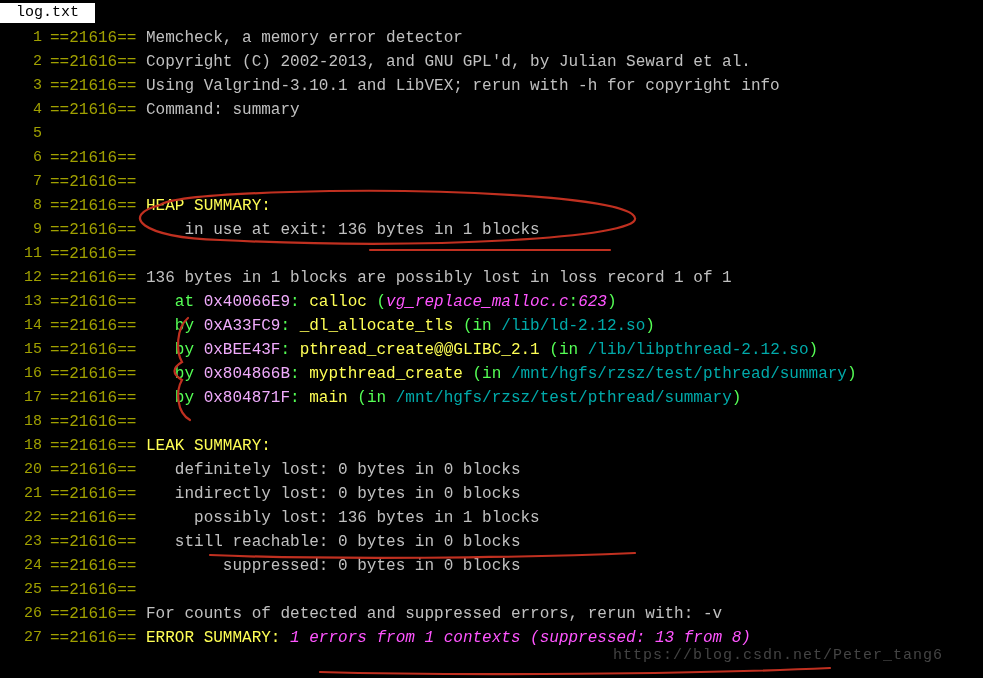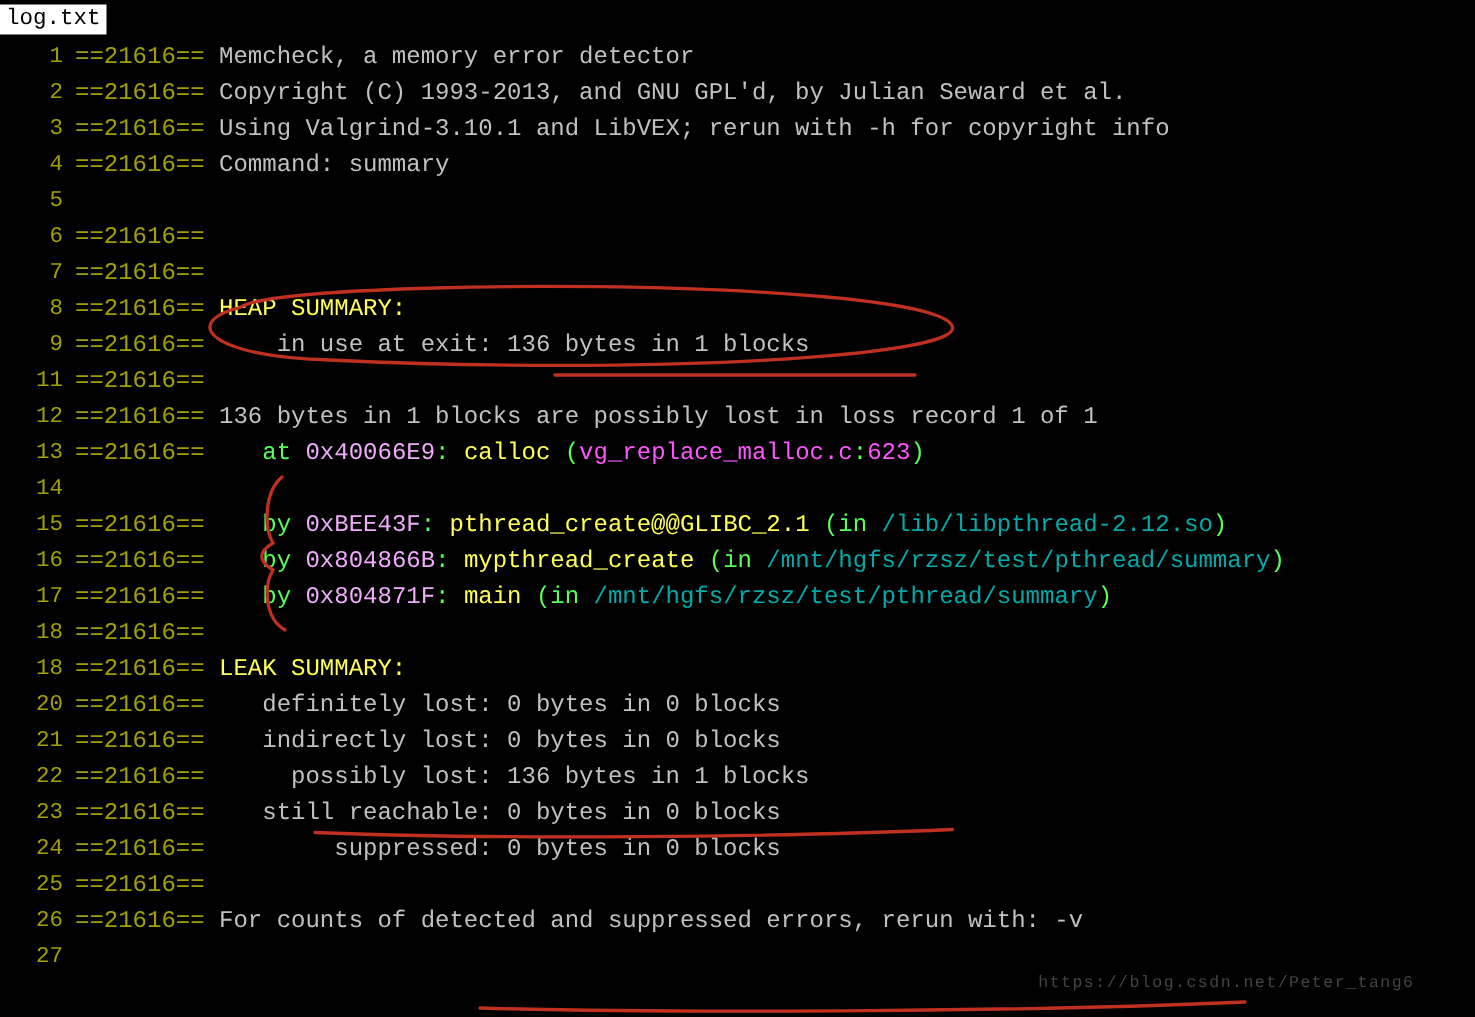--- a/index.html
+++ b/index.html
@@ -10,21 +10,21 @@
     line-height: 24px;
     width: 983px;
     height: 678px;
     overflow: hidden;
     position: relative;
   }
   .tab {
     background: #fff;
     color: #000;
     display: inline-block;
-    padding: 0 4px;
+    padding: 0 16px;
     font-size: 15px;
     height: 20px;
     line-height: 20px;
   }
   .code-area {
     padding-top: 2px;
   }
   .line {
     display: flex;
     white-space: pre;
@@ -34,30 +34,30 @@
     text-align: right;
     color: #a0a000;
     padding-right: 8px;
     flex-shrink: 0;
     font-size: 15px;
   }
   .silver { color: #c0c0c0; }
   .yellow { color: #ffff55; }
   .green  { color: #55ff55; }
   .olive  { color: #a0a000; }
-  .magenta{ color: #ff55ff; }
+  .magenta{ color: #ff55ff; font-style: italic; }
   .orange { color: #f0abfc; }
   .cyan   { color: #00aaaa; }
   .content { display: inline; }
   .watermark {
     position: absolute;
     bottom: 10px;
     right: 40px;
     color: #444;
-    font-size: 11px;
+    font-size: 15px;
     letter-spacing: 1px;
     pointer-events: none;
   }
   
   svg.overlay {
     position: absolute;
     top: 0; left: 0;
     width: 983px; height: 678px;
     pointer-events: none;
   }
@@ -72,45 +72,45 @@
 <body>
 
 
 
 <div class="tab">
   <span>log.txt</span>
 </div>
 
 <div class="code-area" id="code-area">
     <div class="line"><span class="gutter">1</span><span class="content"><span class="olive">==21616== </span><span class="silver">Memcheck, a memory error detector</span></span></div>
-    <div class="line"><span class="gutter">2</span><span class="content"><span class="olive">==21616== </span><span class="silver">Copyright (C) 1993-2013, and GNU GPL'd, by Julian Seward et al.</span></span></div>
+    <div class="line"><span class="gutter">2</span><span class="content"><span class="olive">==21616== </span><span class="silver">Copyright (C) 2002-2013, and GNU GPL'd, by Julian Seward et al.</span></span></div>
     <div class="line"><span class="gutter">3</span><span class="content"><span class="olive">==21616== </span><span class="silver">Using Valgrind-3.10.1 and LibVEX; rerun with -h for copyright info</span></span></div>
     <div class="line"><span class="gutter">4</span><span class="content"><span class="olive">==21616== </span><span class="silver">Command: summary</span></span></div>
     <div class="line"><span class="gutter">5</span></div>
     <div class="line"><span class="gutter">6</span><span class="content"><span class="olive">==21616==</span></span></div>
     <div class="line"><span class="gutter">7</span><span class="content"><span class="olive">==21616==</span></span></div>
     <div class="line"><span class="gutter">8</span><span class="content"><span class="olive">==21616== </span><span class="yellow">HEAP SUMMARY:</span></span></div>
     <div class="line"><span class="gutter">9</span><span class="content"><span class="olive">==21616== </span><span class="silver">    in use at exit: 136 bytes in 1 blocks</span></span></div>
     <div class="line"><span class="gutter">11</span><span class="content"><span class="olive">==21616==</span></span></div>
     <div class="line"><span class="gutter">12</span><span class="content"><span class="olive">==21616== </span><span class="silver">136 bytes in 1 blocks are possibly lost in loss record 1 of 1</span></span></div>
     <div class="line"><span class="gutter">13</span><span class="content"><span class="olive">==21616==    </span><span class="green">at </span><span class="orange">0x40066E9</span><span class="green">: </span><span class="yellow">calloc</span><span class="green"> (</span><span class="magenta">vg_replace_malloc.c</span><span class="green">:</span><span class="magenta">623</span><span class="green">)</span></span></div>
-    <div class="line"><span class="gutter">14</span></div>
+    <div class="line"><span class="gutter">14</span><span class="content"><span class="olive">==21616==    </span><span class="green">by </span><span class="orange">0xA33FC9</span><span class="green">: </span><span class="yellow">_dl_allocate_tls</span><span class="green"> (in </span><span class="cyan">/lib/ld-2.12.so</span><span class="green">)</span></span></div>
     <div class="line"><span class="gutter">15</span><span class="content"><span class="olive">==21616==    </span><span class="green">by </span><span class="orange">0xBEE43F</span><span class="green">: </span><span class="yellow">pthread_create@@GLIBC_2.1</span><span class="green"> (in </span><span class="cyan">/lib/libpthread-2.12.so</span><span class="green">)</span></span></div>
     <div class="line"><span class="gutter">16</span><span class="content"><span class="olive">==21616==    </span><span class="green">by </span><span class="orange">0x804866B</span><span class="green">: </span><span class="yellow">mypthread_create</span><span class="green"> (in </span><span class="cyan">/mnt/hgfs/rzsz/test/pthread/summary</span><span class="green">)</span></span></div>
     <div class="line"><span class="gutter">17</span><span class="content"><span class="olive">==21616==    </span><span class="green">by </span><span class="orange">0x804871F</span><span class="green">: </span><span class="yellow">main</span><span class="green"> (in </span><span class="cyan">/mnt/hgfs/rzsz/test/pthread/summary</span><span class="green">)</span></span></div>
     <div class="line"><span class="gutter">18</span><span class="content"><span class="olive">==21616==</span></span></div>
     <div class="line"><span class="gutter">18</span><span class="content"><span class="olive">==21616== </span><span class="yellow">LEAK SUMMARY:</span></span></div>
     <div class="line"><span class="gutter">20</span><span class="content"><span class="olive">==21616== </span><span class="silver">   definitely lost: 0 bytes in 0 blocks</span></span></div>
     <div class="line"><span class="gutter">21</span><span class="content"><span class="olive">==21616== </span><span class="silver">   indirectly lost: 0 bytes in 0 blocks</span></span></div>
     <div class="line"><span class="gutter">22</span><span class="content"><span class="olive">==21616== </span><span class="silver">     possibly lost: 136 bytes in 1 blocks</span></span></div>
     <div class="line"><span class="gutter">23</span><span class="content"><span class="olive">==21616== </span><span class="silver">   still reachable: 0 bytes in 0 blocks</span></span></div>
     <div class="line"><span class="gutter">24</span><span class="content"><span class="olive">==21616== </span><span class="silver">        suppressed: 0 bytes in 0 blocks</span></span></div>
     <div class="line"><span class="gutter">25</span><span class="content"><span class="olive">==21616==</span></span></div>
     <div class="line"><span class="gutter">26</span><span class="content"><span class="olive">==21616== </span><span class="silver">For counts of detected and suppressed errors, rerun with: -v</span></span></div>
-    <div class="line"><span class="gutter">27</span></div>
+    <div class="line"><span class="gutter">27</span><span class="content"><span class="olive">==21616== </span><span class="yellow">ERROR SUMMARY: </span><span class="magenta">1 errors from 1 contexts (suppressed: 13 from 8)</span></span></div>
   </div>
 
 <div class="watermark">https://blog.csdn.net/Peter_tang6</div>
 
 
 <svg class="overlay" viewBox="0 0 983 678">
 
   <path d="M 160 205 C 120 215, 140 238, 220 240 C 430 250, 640 238, 635 218 C 630 195, 420 188, 290 192 C 220 194, 170 198, 160 205 Z"></path>
 
   <line x1="370" y1="250" x2="610" y2="250"></line>

